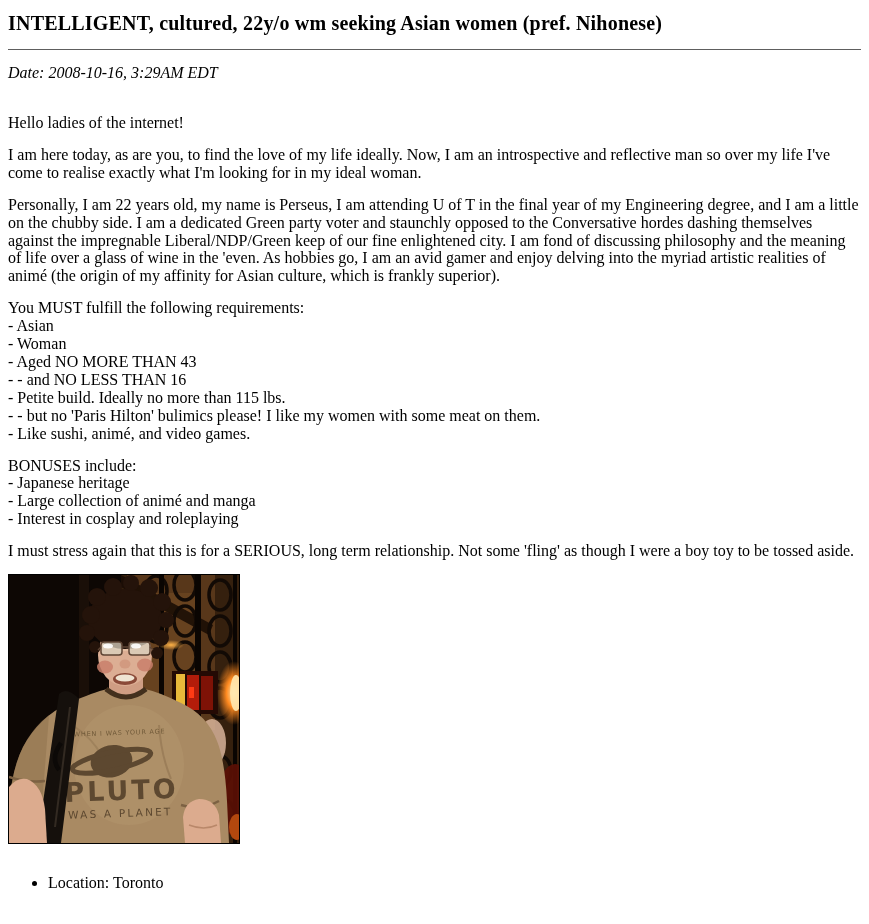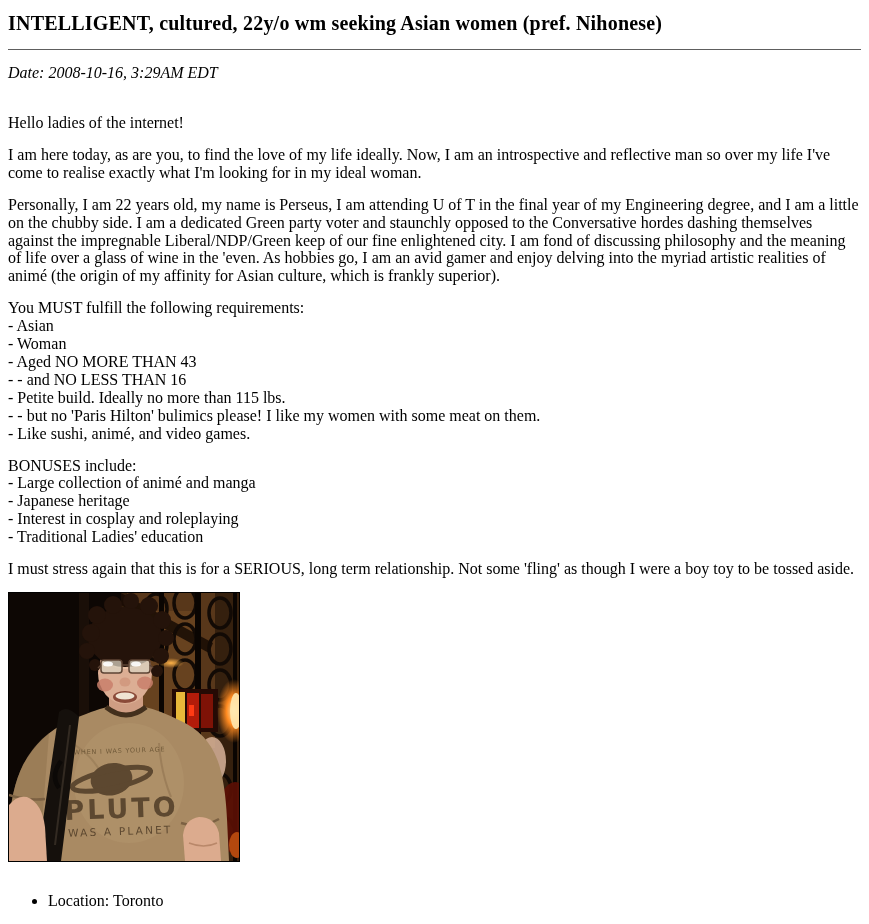--- a/index.html
+++ b/index.html
@@ -55,24 +55,23 @@
       <span class="line">- Woman</span>
       <span class="line">- Aged NO MORE THAN 43</span>
       <span class="line">- - and NO LESS THAN 16</span>
       <span class="line">- Petite build. Ideally no more than 115 lbs.</span>
       <span class="line">- - but no 'Paris Hilton' bulimics please! I like my women with some meat on them.</span>
       <span class="line">- Like sushi, animé, and video games.</span>
     </div>
 
     <div class="block">
       <span class="line">BONUSES include:</span>
+      <span class="line">- Japanese heritage</span>
       <span class="line">- Large collection of animé and manga</span>
-      <span class="line">- Japanese heritage</span>
       <span class="line">- Interest in cosplay and roleplaying</span>
-      <span class="line">- Traditional Ladies' education</span>
     </div>
 
     <p>I must stress again that this is for a SERIOUS, long term relationship. Not some 'fling' as though I were a boy toy to be tossed aside.</p>
   </div>
 
   <div class="photo-frame">
     <svg viewBox="0 0 230 268" xmlns="http://www.w3.org/2000/svg">
       <defs>
         <radialGradient id="glow" cx="50%" cy="50%" r="50%">
           <stop offset="0%" stop-color="#ffeab2"></stop>

